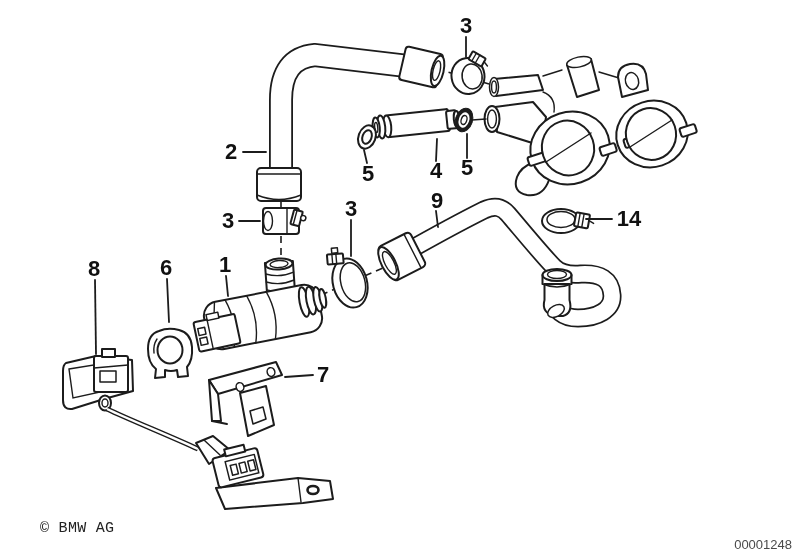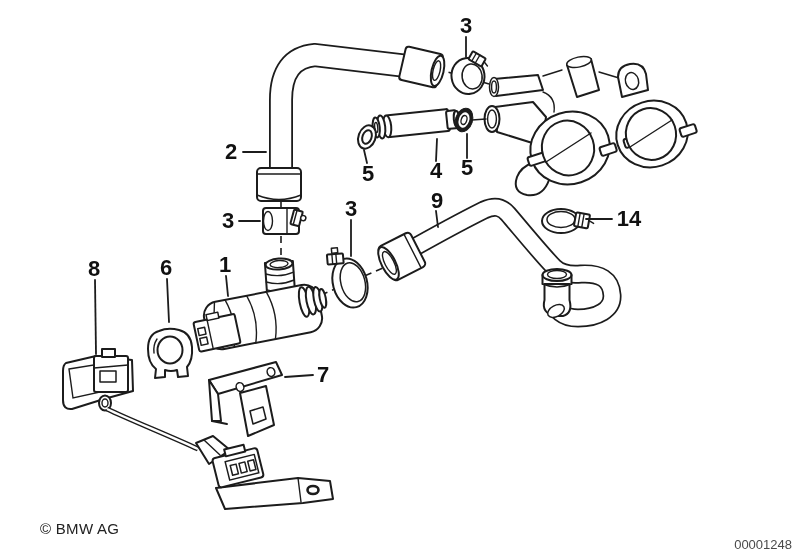--- a/index.html
+++ b/index.html
@@ -18,21 +18,21 @@
   .tube9o{fill:none;stroke:#1c1c1c;stroke-width:19;}
   .tube9i{fill:none;stroke:#ffffff;stroke-width:15.6;}
   .cableo{fill:none;stroke:#1c1c1c;stroke-width:5;}
   .cablei{fill:none;stroke:#ffffff;stroke-width:2.4;}
   .dash{fill:none;stroke:#1c1c1c;stroke-width:1.6;stroke-dasharray:7 5;}
   .lead{fill:none;stroke:#1c1c1c;stroke-width:1.8;stroke-linecap:round;}
   
   .part-label{position:absolute;transform:translate(-50%,-50%);
       font-weight:bold;font-size:22px;color:#111;line-height:1;cursor:default;}
   .footer-copyright{position:absolute;left:40px;top:520px;font-size:15px;
-      color:#222;letter-spacing:.3px;}
+      color:#222;letter-spacing:.3px;font-family:Liberation Mono, monospace;}
   .footer-number{position:absolute;left:700px;top:537px;width:92px;
       text-align:right;font-size:13px;color:#4a4a4a;}
 </style>
 </head>
 <body>
 
 <div class="stage">
 <svg width="799" height="559" viewBox="0 0 799 559">
 
   <g>

